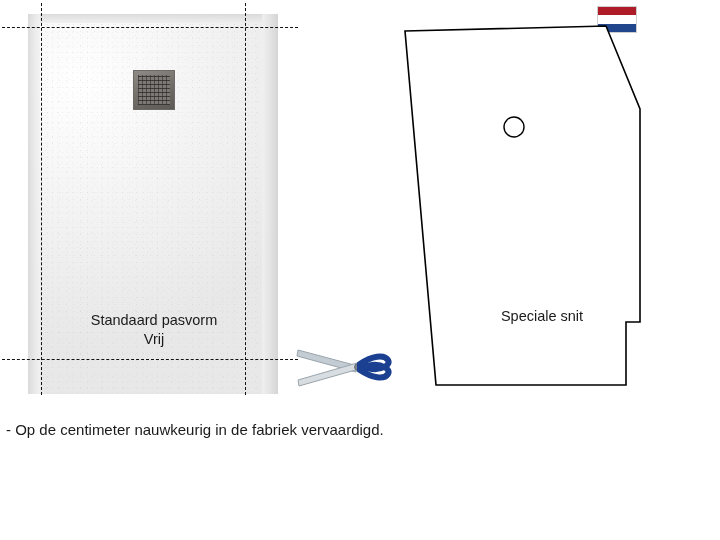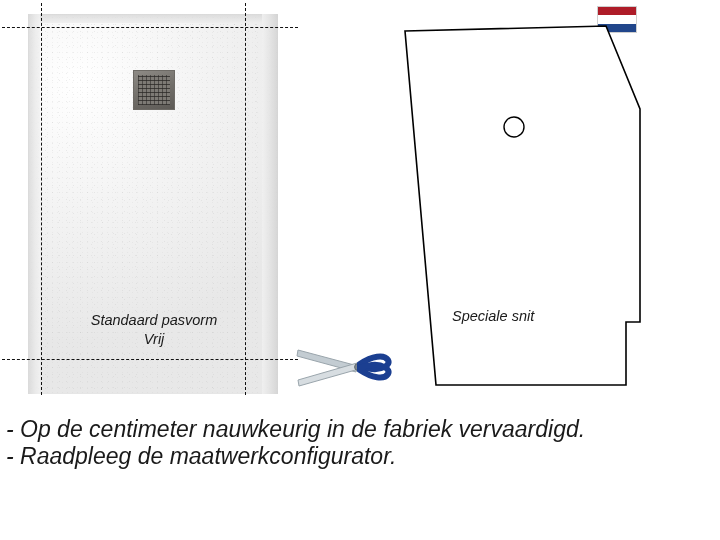--- a/index.html
+++ b/index.html
@@ -13,21 +13,20 @@
     font-family: "Liberation Sans", sans-serif;
     overflow: hidden;
     position: relative;
   }
 
   #stage {
     position: absolute;
     left: 0; top: 0;
     width: 645px;
     height: 540px;
-    font-style: italic;
   }
 
   
   .flag {
     position: absolute;
     right: 8px;
     top: 6px;
     width: 40px;
     height: 27px;
     border: 1px solid #cfcfcf;
@@ -151,34 +150,34 @@
     left: 392px;
     top: 14px;
     width: 290px;
     height: 380px;
   }
   .shape-label {
     position: absolute;
     left: 452px;
     top: 307px;
     width: 180px;
-    text-align: left;
+    text-align: center;
     font-size: 14.5px;
     color: #1a1a1a;
     line-height: 19px;
   }
 
   
   .notes {
     position: absolute;
     left: 6px;
     top: 416px;
     width: 712px;
     color: #1a1a1a;
-    font-size: 23px;
+    font-size: 15px;
     line-height: 27px;
   }
   .notes .line { white-space: nowrap; }
   .notes .gap { height: 14px; }
 </style>
 </head>
 <body>
 
 <div id="stage">
 
@@ -228,17 +227,16 @@
       <circle cx="122" cy="113" r="10" fill="#ffffff" stroke="#000000" stroke-width="1.4"></circle>
     </svg>
   </div>
 
   <div class="shape-label">
     <div>Speciale snit</div>
   </div>
 
   <div class="notes">
     <div class="line">- Op de centimeter nauwkeurig in de fabriek vervaardigd.</div>
-    <div class="line">- Raadpleeg de maatwerkconfigurator.</div>
     <div class="gap"></div>
   </div>
 
 </div>
 
 </body></html>

